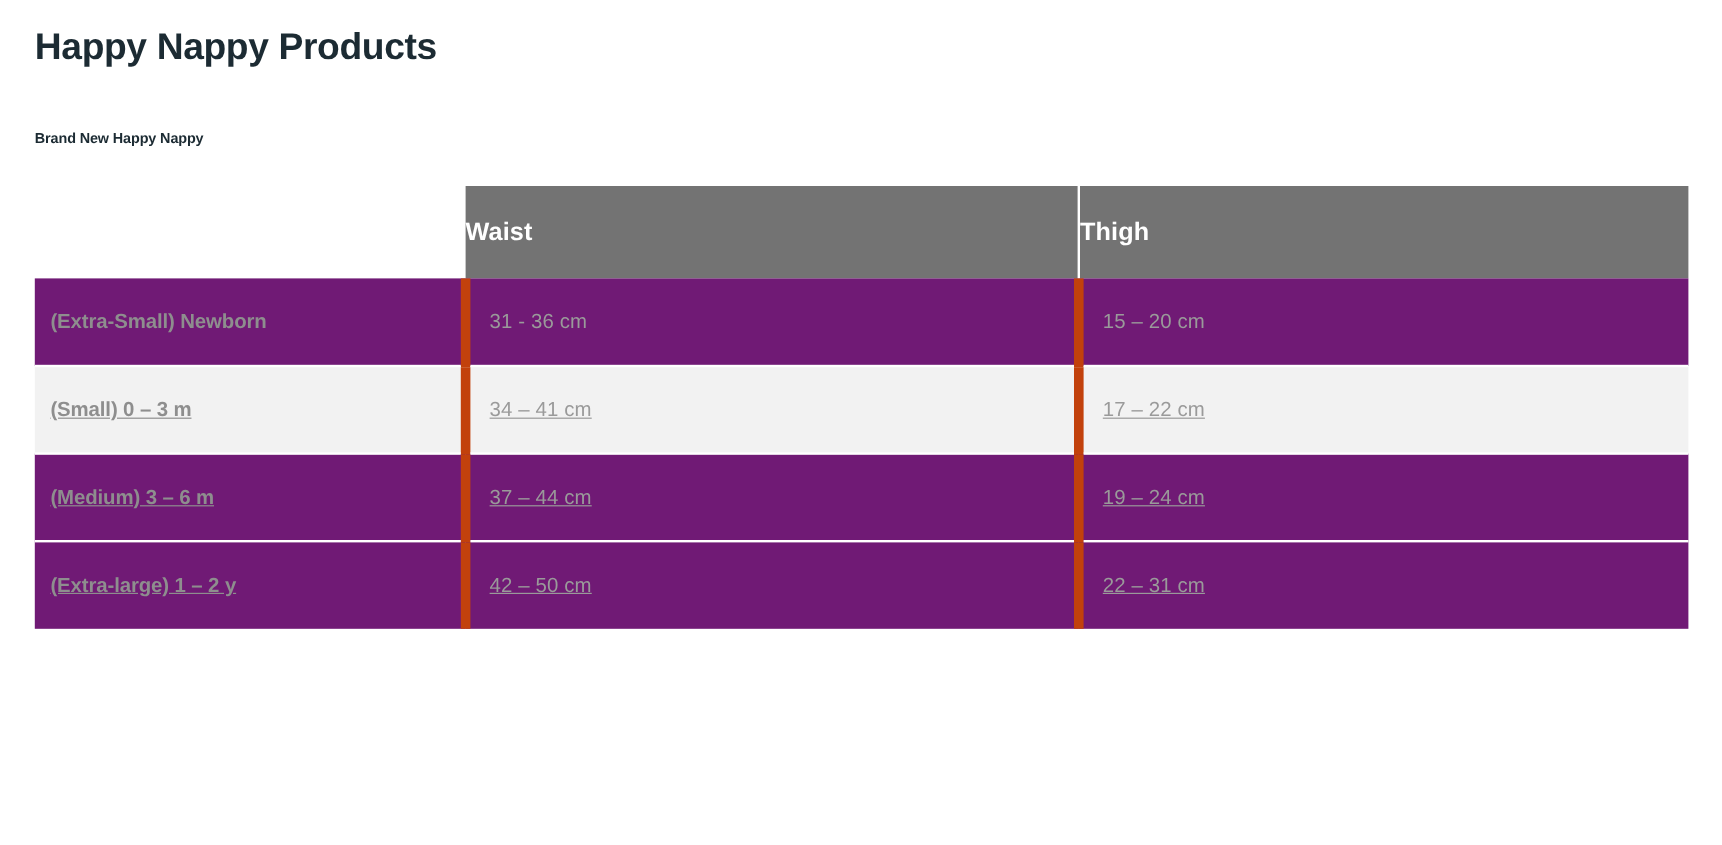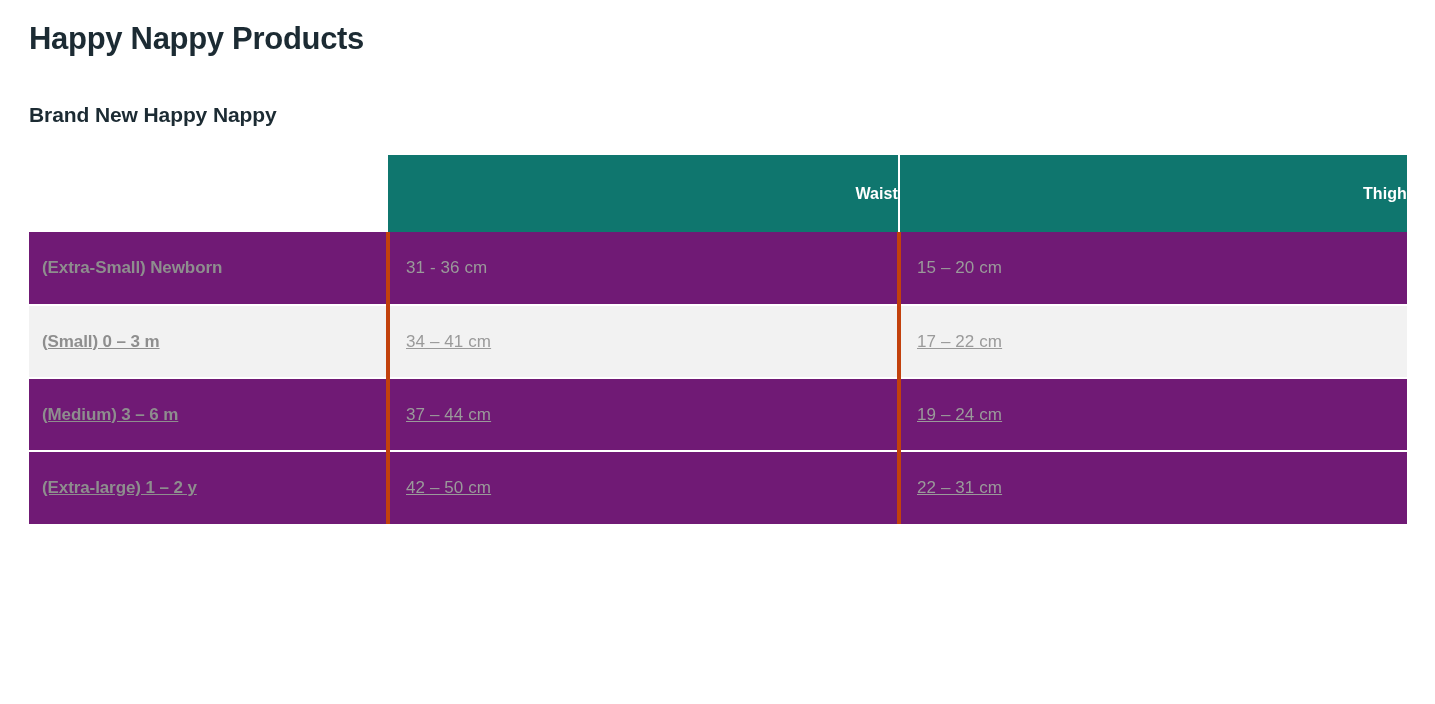--- a/index.html
+++ b/index.html
@@ -35,21 +35,21 @@
     letter-spacing: -0.3px;
     color: #1c2b33;
     white-space: nowrap;
   }
 
   .page-subtitle {
     position: absolute;
     left: 29px;
     top: 101px;
     margin: 0;
-    font-size: 21px;
+    font-size: 12px;
     line-height: 28px;
     font-weight: 700;
     letter-spacing: -0.1px;
     color: #1c2b33;
     white-space: nowrap;
   }
 
   
   .size-table-wrap {
     position: absolute;
@@ -75,25 +75,25 @@
     height: 77px;
     vertical-align: middle;
     border: none;
   }
 
   th.hdr-blank {
     background: #ffffff;
   }
 
   th.hdr-measure {
-    background: #0f766e;
+    background: #737373;
     color: #ffffff;
-    font-size: 16px;
+    font-size: 21px;
     font-weight: 700;
-    text-align: right;
+    text-align: left;
     letter-spacing: 0.1px;
     border-left: 2px solid #ffffff;
   }
   th.hdr-measure.first-measure {
     border-left: none;
   }
 
   
   tbody tr td {
     height: 73px;
@@ -110,21 +110,21 @@
 
   tbody tr td.cell-label {
     font-weight: 700;
     color: #8e8e8e;
     letter-spacing: -0.1px;
   }
 
   tbody tr td.cell-value {
     font-weight: 400;
     color: #9a9a9a;
-    border-left: 4px solid #c2410c;
+    border-left: 8px solid #c2410c;
     padding-left: 16px;
     letter-spacing: 0.1px;
   }
 
   tbody tr + tr td {
     border-top: 2px solid #ffffff;
     text-decoration: underline;
   }
 </style>
 </head>

